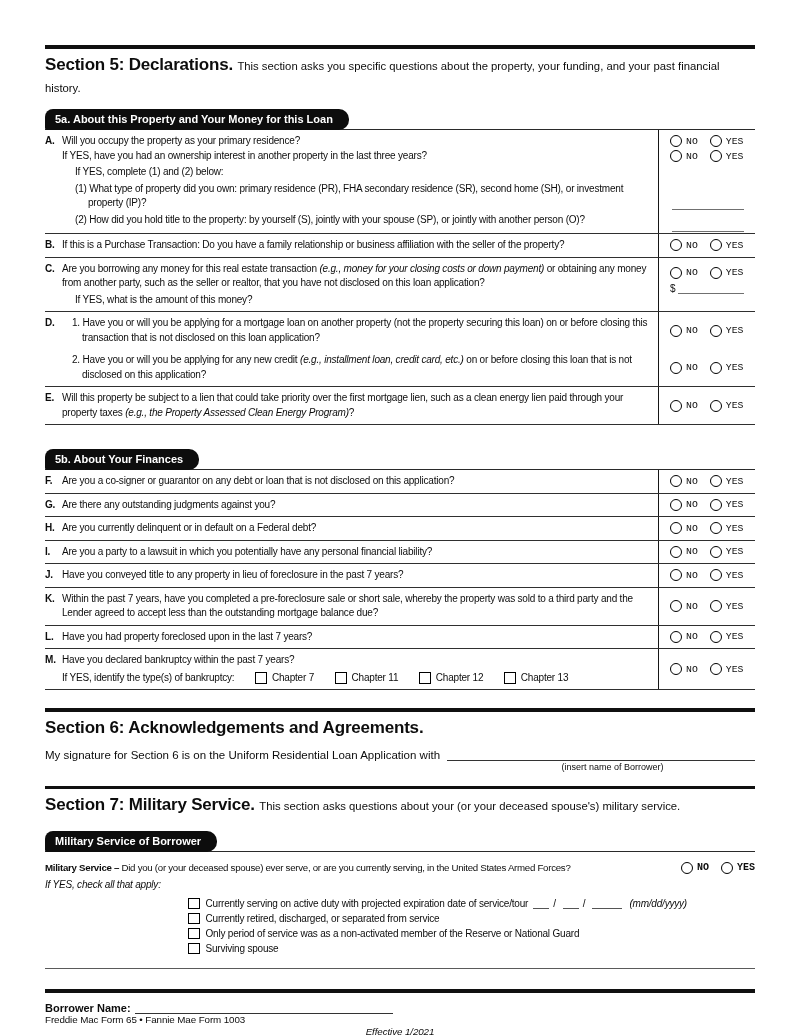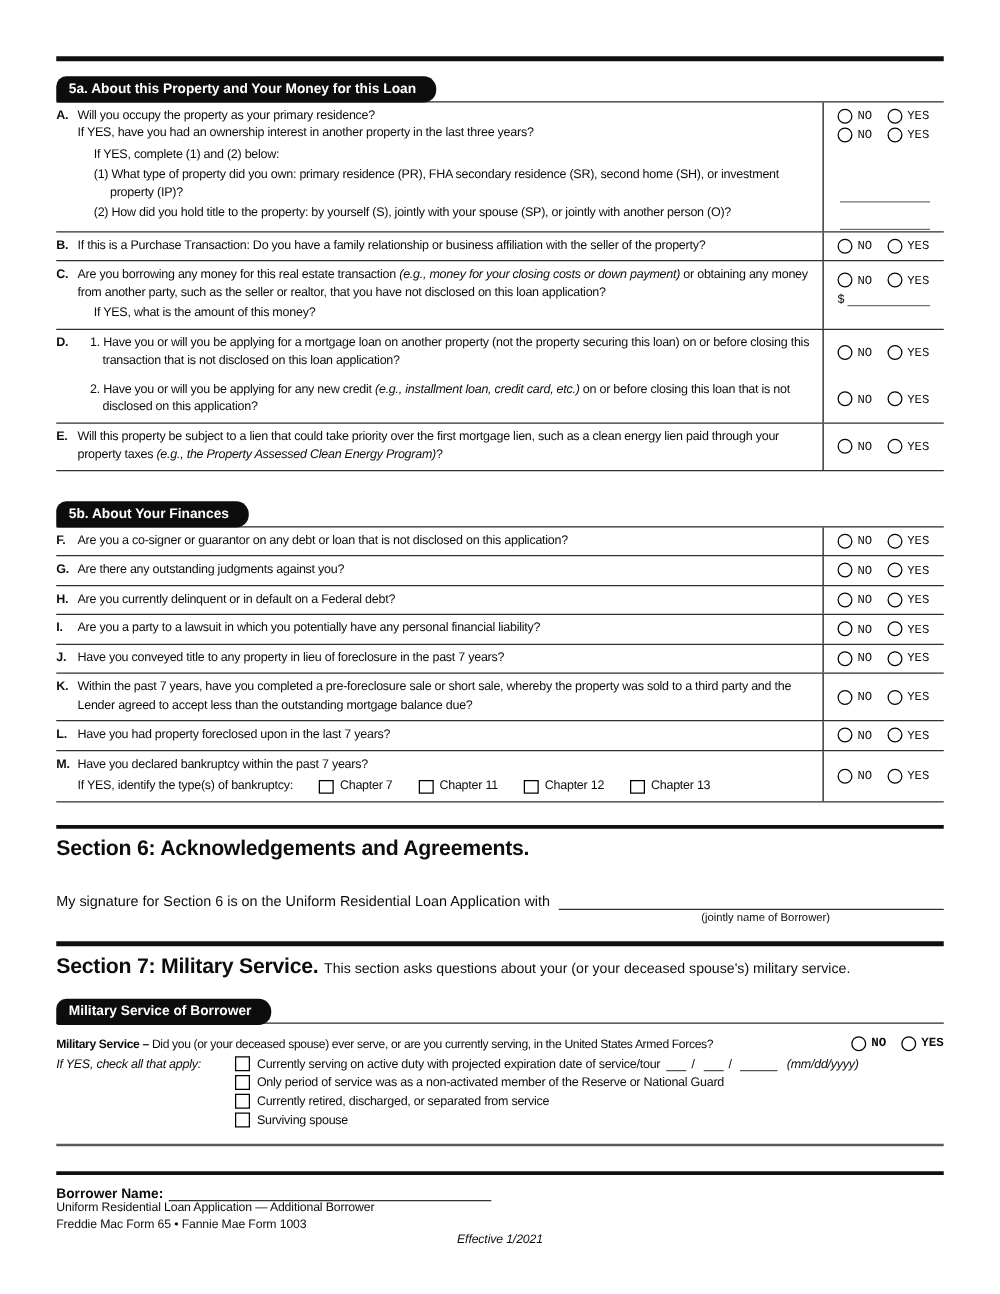--- a/index.html
+++ b/index.html
@@ -78,31 +78,31 @@
   .money .blank { width:66px; margin-left:2px; }
 
   .subrow .acell { padding-top:2px; padding-bottom:2px; }
 
   
   .mrow2 { display:flex; align-items:center; margin-top:3px; flex-wrap:nowrap; }
   .cbitem { display:inline-flex; align-items:center; margin-left:21px; white-space:nowrap; }
   .cbitem .cb { margin-right:5px; }
 
   
-  .sigrow { display:flex; align-items:flex-end; font-size:11.5px; margin-top:23px; }
+  .sigrow { display:flex; align-items:flex-end; font-size:11.5px; margin-top:7px; }
   .sigline { flex:1; border-bottom:1.2px solid #333; margin-left:7px; height:14px; }
   .sigcap { width:285px; margin-left:auto; text-align:center; font-size:9px; margin-top:1px; }
 
   
   .milq { display:flex; align-items:center; margin-top:10px; }
   .milq .qtext { flex:1; font-size:9.7px; letter-spacing:-0.28px; }
   .milq .qtext .b { font-weight:700; }
   .milopts { display:flex; margin-top:4px; }
   .ifyes { flex:0 0 143px; font-style:italic; font-size:10px; letter-spacing:-0.2px; padding-top:1px; }
-  .opts { flex:1; }
+  .opts { flex:1;margin-top:20px; }
   .opt { display:flex; align-items:center; margin-bottom:3.5px; font-size:10px; letter-spacing:-0.2px; }
   .opt .cb { margin-right:6px; }
   .dblank { display:inline-block; border-bottom:1.2px solid #555; height:10px; width:16px; margin-left:5px; }
   .dblank.wide { width:30px; }
   .slash { margin:0 2px 0 4px; }
   .fmt { margin-left:7px; }
 
   
   .bnrow { display:flex; align-items:flex-end; margin-top:8px; font-size:11px; font-weight:700; }
   .bnline { width:258px; border-bottom:1.2px solid #333; height:12px; margin-left:4px; }
@@ -111,20 +111,24 @@
 
   .mt10 { margin-top:10px; } .mt12 { margin-top:12px; } .mt14 { margin-top:14px; }
   .mt18 { margin-top:18px; } .mt20 { margin-top:20px; } .mt22 { margin-top:22px; }
 </style>
 </head>
 <body>
 
 <div class="page">
 
   <div class="rule"></div>
+  <div class="sechead">
+    <span class="st">Section 5: Declarations.</span>
+    <span class="sd">This section asks you specific questions about the property, your funding, and your past financial history.</span>
+  </div>
 
   <div class="tabrow mt10">
     <div class="tab">5a. About this Property and Your Money for this Loan</div>
   </div>
 
   <div class="qrow rowa">
     <div class="qcell">
       <span class="qletter">A.</span>
       <div>Will you occupy the property as your primary residence?</div>
       <div>If YES, have you had an ownership interest in another property in the last three years?</div>
@@ -374,21 +378,21 @@
   </div>
 
   <div class="rule mt18"></div>
   <div class="sechead">
     <span class="st">Section 6: Acknowledgements and Agreements.</span>
   </div>
   <div class="sigrow">
     <span>My signature for Section 6 is on the Uniform Residential Loan Application with</span>
     <span class="sigline"></span>
   </div>
-  <div class="sigcap">(jointly name of Borrower)</div>
+  <div class="sigcap">(insert name of Borrower)</div>
 
   <div class="rule mt14"></div>
   <div class="sechead">
     <span class="st">Section 7: Military Service.</span>
     <span class="sd">This section asks questions about your (or your deceased spouse's) military service.</span>
   </div>
 
   <div class="tabrow mt12">
     <div class="tab">Military Service of Borrower</div>
   </div>
@@ -411,37 +415,36 @@
         <span>Currently serving on active duty with projected expiration date of service/tour</span>
         <span class="dblank"></span>
         <span class="slash">/</span>
         <span class="dblank"></span>
         <span class="slash">/</span>
         <span class="dblank wide"></span>
         <span class="em fmt">(mm/dd/yyyy)</span>
       </div>
       <div class="opt">
         <span class="cb"></span>
-        <span>Only period of service was as a non-activated member of the Reserve or National Guard</span>
+        <span>Currently retired, discharged, or separated from service</span>
       </div>
       <div class="opt">
         <span class="cb"></span>
-        <span>Currently retired, discharged, or separated from service</span>
+        <span>Only period of service was as a non-activated member of the Reserve or National Guard</span>
       </div>
       <div class="opt">
         <span class="cb"></span>
         <span>Surviving spouse</span>
       </div>
     </div>
   </div>
 
   <div class="thin mt10"></div>
 
   <div class="rule mt20"></div>
   <div class="bnrow">
     <span>Borrower Name:</span>
     <span class="bnline"></span>
   </div>
-  <div class="fl">Uniform Residential Loan Application — Additional Borrower</div>
   <div class="fl">Freddie Mac Form 65  •  Fannie Mae Form 1003</div>
   <div class="fl it">Effective 1/2021</div>
 
 </div>
 
 </body></html>

